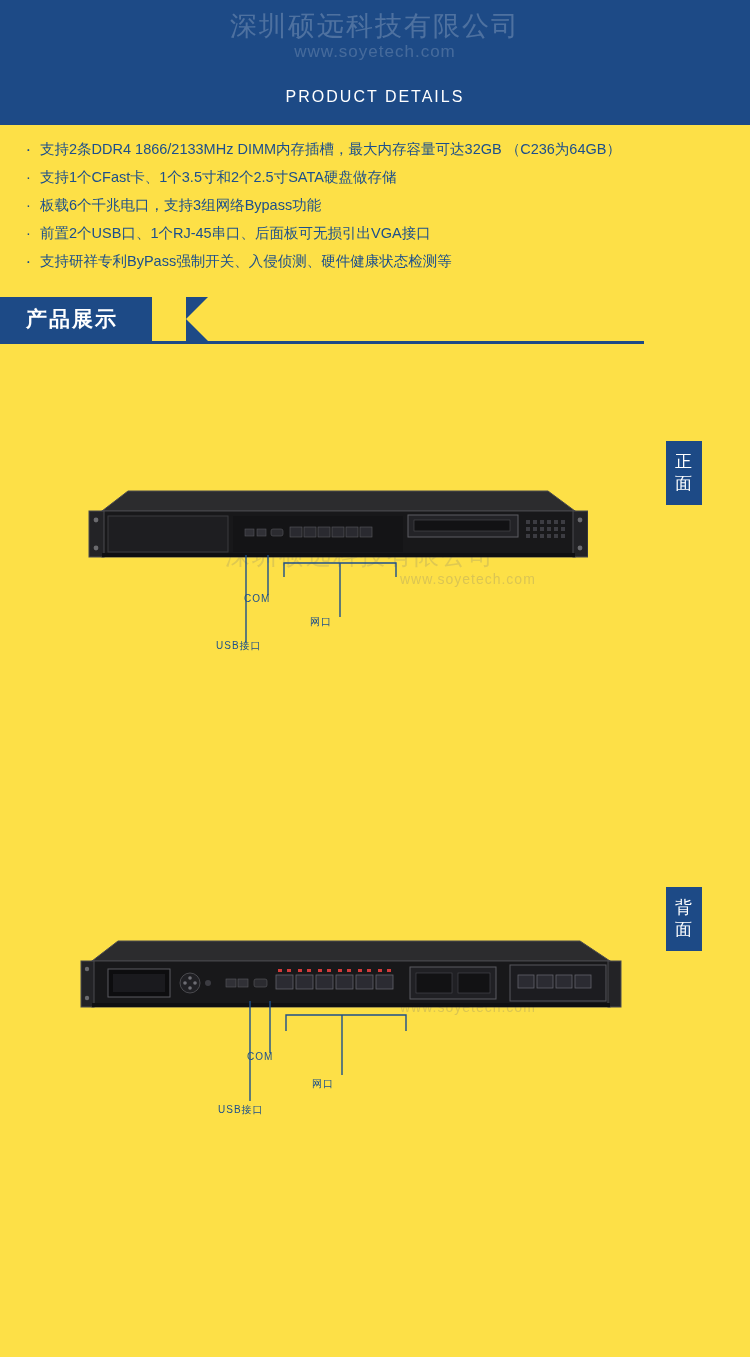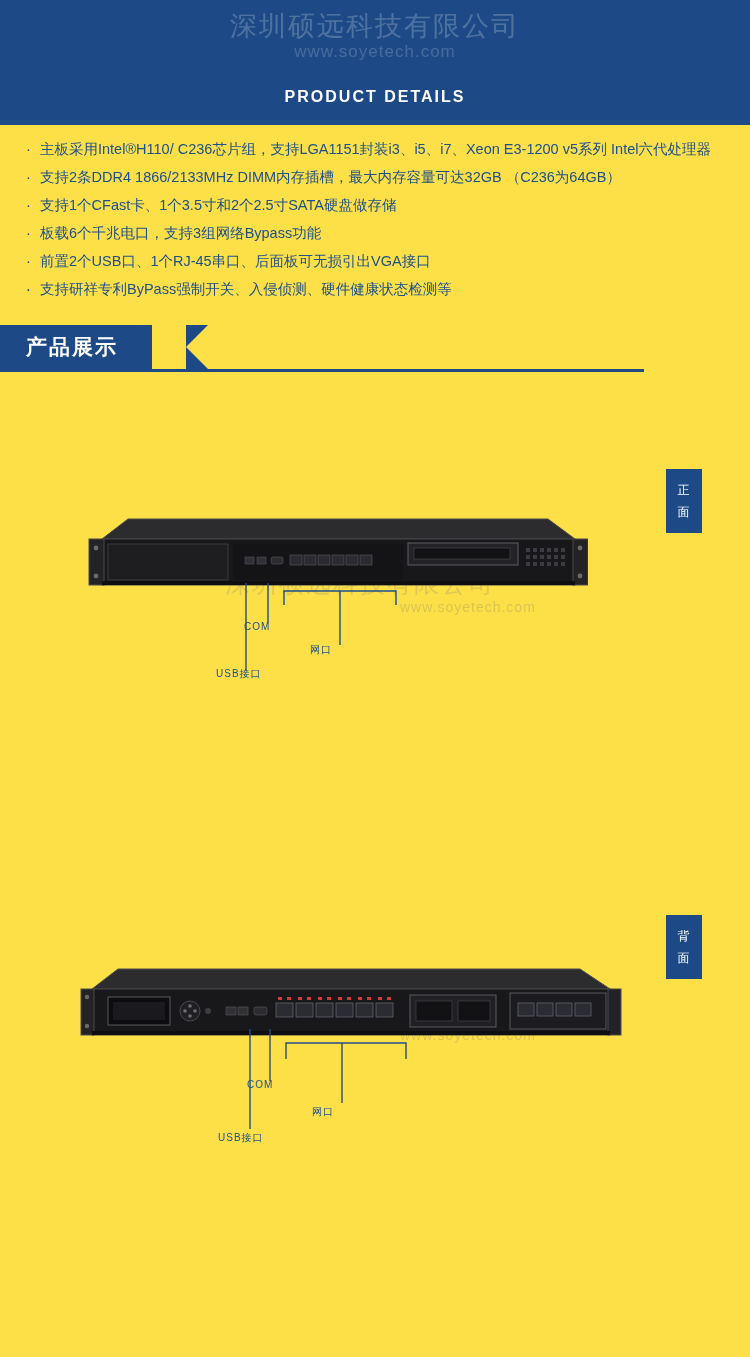--- a/index.html
+++ b/index.html
@@ -52,21 +52,20 @@
     color: #ffffff;
     letter-spacing: 6px;
   }
   .banner .sub {
     position: absolute;
     top: 88px; left: 0; right: 0;
     text-align: center;
     font-size: 16px;
     color: #ffffff;
     letter-spacing: 2px;
-    font-weight: bold;
   }
 
   
   .desc {
     padding: 18px 26px 4px 26px;
     font-size: 14.5px;
     line-height: 29px;
     color: #1c4f8c;
     text-align: justify;
   }
@@ -134,21 +133,21 @@
     position: relative;
     width: 750px;
     height: 430px;
   }
   .side-label {
     position: absolute;
     right: 48px;
     width: 36px;
     background: #1d4a86;
     color: #fff;
-    font-size: 12px;
+    font-size: 17px;
     line-height: 22px;
     text-align: center;
     padding: 10px 8px;
     letter-spacing: 1px;
   }
   .gwm {
     position: absolute;
     font-size: 25px;
     color: rgba(120,120,120,0.22);
     white-space: nowrap;
@@ -178,21 +177,20 @@
   <div class="banner">
     <div class="wm">深圳硕远科技有限公司</div>
     <div class="wm2">www.soyetech.com</div>
     <div class="sub">PRODUCT  DETAILS</div>
   </div>
 
 
   <div class="features">
     <div class="feature">
       <span class="dot">·</span>
-      <span>主板采用Intel®H110/ C236芯片组，支持LGA1151封装i3、i5、i7、Xeon E3-1200 v5系列 Intel六代处理器</span>
     </div>
     <div class="feature">
       <span class="dot">·</span>
       <span>支持2条DDR4 1866/2133MHz DIMM内存插槽，最大内存容量可达32GB （C236为64GB）</span>
     </div>
     <div class="feature">
       <span class="dot">·</span>
       <span>支持1个CFast卡、1个3.5寸和2个2.5寸SATA硬盘做存储</span>
     </div>
     <div class="feature">

